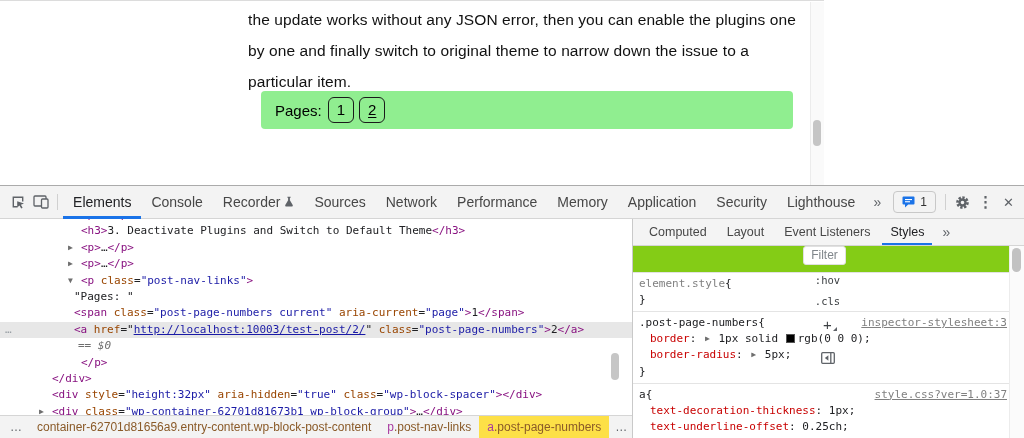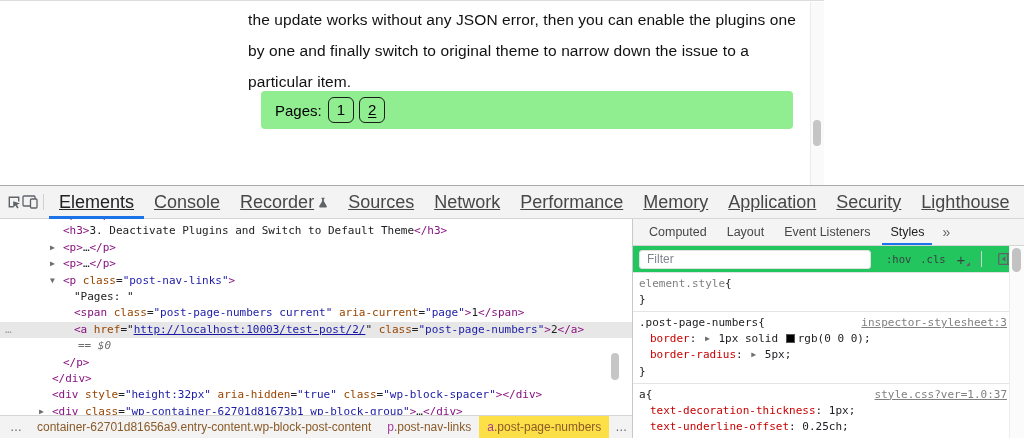--- a/index.html
+++ b/index.html
@@ -29,22 +29,22 @@
 
   
   .devtools { position: absolute; top: 185px; left: 0; width: 1024px; height: 253px;
           border-top: 1px solid #ababab; border-bottom: 1px solid #b5b5b5; background: #fff; }
   .dt-toolbar { height: 33px; background: #f3f3f3; border-bottom: 1px solid #d5d5d5;
           display: flex; align-items: center; padding: 0 4px 0 6px; }
   .icon-btn { display: inline-flex; align-items: center; justify-content: center;
           width: 26px; height: 26px; color: #5f6368; }
   .vsep { width: 1px; height: 16px; background: #d0d0d0; margin: 0 5px; flex: 0 0 1px; }
   .dt-tabs { display: flex; height: 33px; }
-  .dt-tab { padding: 0 10px; line-height: 32px; font-size: 18px; color: #474747;
-          position: relative; white-space: nowrap; display: flex; align-items: center; gap: 4px; text-decoration: underline; }
+  .dt-tab { padding: 0 10px; line-height: 32px; font-size: 14px; color: #474747;
+          position: relative; white-space: nowrap; display: flex; align-items: center; gap: 4px; }
   .dt-tab.active { color: #202124; }
   .dt-tab.active::after { content: ""; position: absolute; left: 0; right: 0; bottom: 0;
           height: 2.6px; background: #1a73e8; }
   .more-tabs { font-size: 14px; color: #5f6368; padding: 0 8px; }
   .flex-spacer { flex: 1; }
   .issues-badge { display: flex; align-items: center; gap: 5px; border: 1px solid #c8c8c8;
           border-radius: 4px; padding: 3px 8px; margin: 0 4px; }
   .issues-count { font-size: 12px; color: #333; }
   .dots { font-size: 15px; font-weight: bold; }
   .closex { font-size: 13px; }
@@ -52,21 +52,21 @@
   .dt-body { display: flex; height: 219px; }
 
   
   .elements-panel { width: 633px; position: relative; border-right: 1px solid #c9c9c9;
           background: #fff; flex: 0 0 633px; }
   .dom-tree { height: 196px; overflow: hidden; font-family: "DejaVu Sans Mono", monospace;
           font-size: 11px; color: #202124; padding-top: 0; }
   .code-row { height: 16.4px; line-height: 16.4px; white-space: pre; position: relative; }
   .code-row.clip-top { margin-top: -12px; }
   .code-row.selected { background: #e7e7e7; }
-  .ind-0 { padding-left: 52px; } .ind-1 { padding-left: 63px; }
+  .ind-0 { padding-left: 52px; } .ind-1 { padding-left: 81px; }
   .ind-2 { padding-left: 74px; } .ind-3 { padding-left: 78px; }
   .arrow { display: inline-block; width: 13px; margin-left: -13px; font-size: 8px;
           color: #6e6e6e; vertical-align: 1px; }
   .gutter { position: absolute; left: 5px; color: #9aa0a6; letter-spacing: 1px; }
   .t-tag { color: #881280; } .t-attr { color: #994500; } .t-val { color: #1a1aa6; }
   .t-link { color: #1a1aa6; text-decoration: underline; }
   .t-txt { color: #202124; } .t-pun { color: #202124; }
   .t-ann { color: #6e6e6e; font-style: italic; }
   .el-scroll-thumb { position: absolute; right: 13px; top: 134px; width: 8px; height: 27px;
           background: #c6c6c6; border-radius: 4px; }
@@ -80,22 +80,22 @@
 
   
   .styles-panel { flex: 1; position: relative; background: #fff; }
   .styles-tabs { height: 27px; background: #f4f4f4; border-bottom: 1px solid #d5d5d5;
           display: flex; align-items: center; padding-left: 6px; }
   .styles-tab { padding: 0 10px; line-height: 26px; font-size: 12.5px; color: #474747;
           position: relative; white-space: nowrap; }
   .styles-tab.active { color: #202124; }
   .styles-tab.active::after { content: ""; position: absolute; left: 2px; right: 2px;
           bottom: 0; height: 2.4px; background: #1a73e8; }
-  .filter-row { height: 27px; background: #22c55e; border-bottom: 1px solid #e2e2e2;
-          display: flex; align-items: center; padding: 0 8px 0 6px; gap: 9px; }
+  .filter-row { height: 27px; background: #84cc16; border-bottom: 1px solid #e2e2e2;
+          display: flex; align-items: center; padding: 0 8px 0 6px; gap: 9px; flex-direction: column; }
   .filter-input { flex: 1; max-width: 232px; height: 19px; background: #fff;
           border: 1px solid #e0e0e0; border-radius: 3px; font-size: 12px; color: #80868b;
           padding: 0 7px; line-height: 17px; margin-right: 6px; }
   .tool-txt { font-family: "DejaVu Sans Mono", monospace; font-size: 10.5px; color: #3c4043; }
   .plus-btn { font-size: 15px; color: #3c4043; position: relative; margin: 0 2px; }
   .plus-btn::after { content: ""; position: absolute; right: -5px; bottom: 2px;
           border: 2.5px solid transparent; border-bottom-color: #5f6368; border-right-color: #5f6368; }
   .styles-content { font-family: "DejaVu Sans Mono", monospace; font-size: 11px;
           color: #202124; overflow: hidden; height: 165px; }
   .rule { border-bottom: 1px solid #e4e4e4; padding: 3px 0 4px; }

